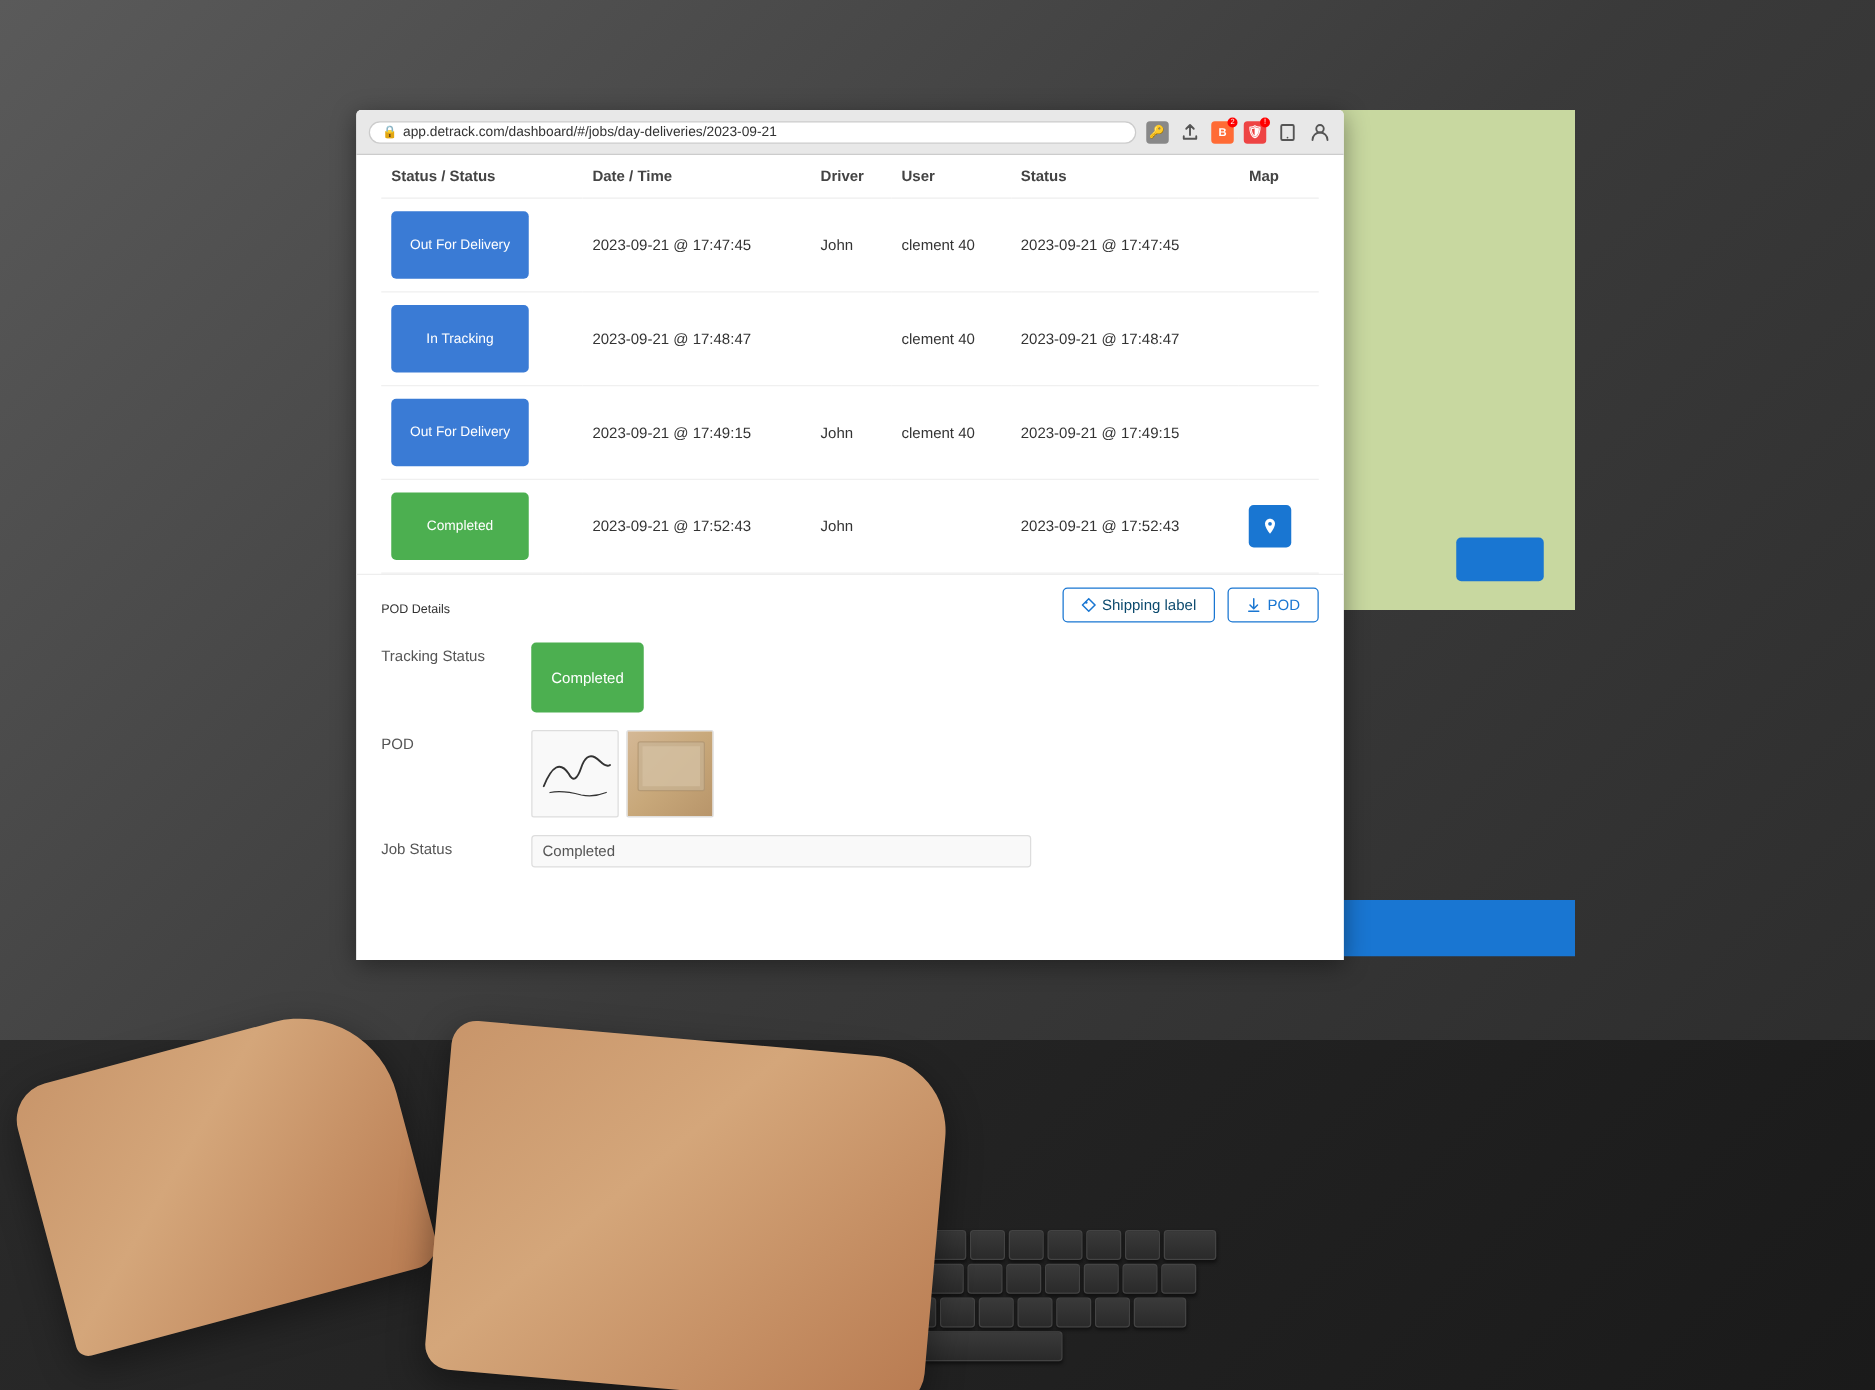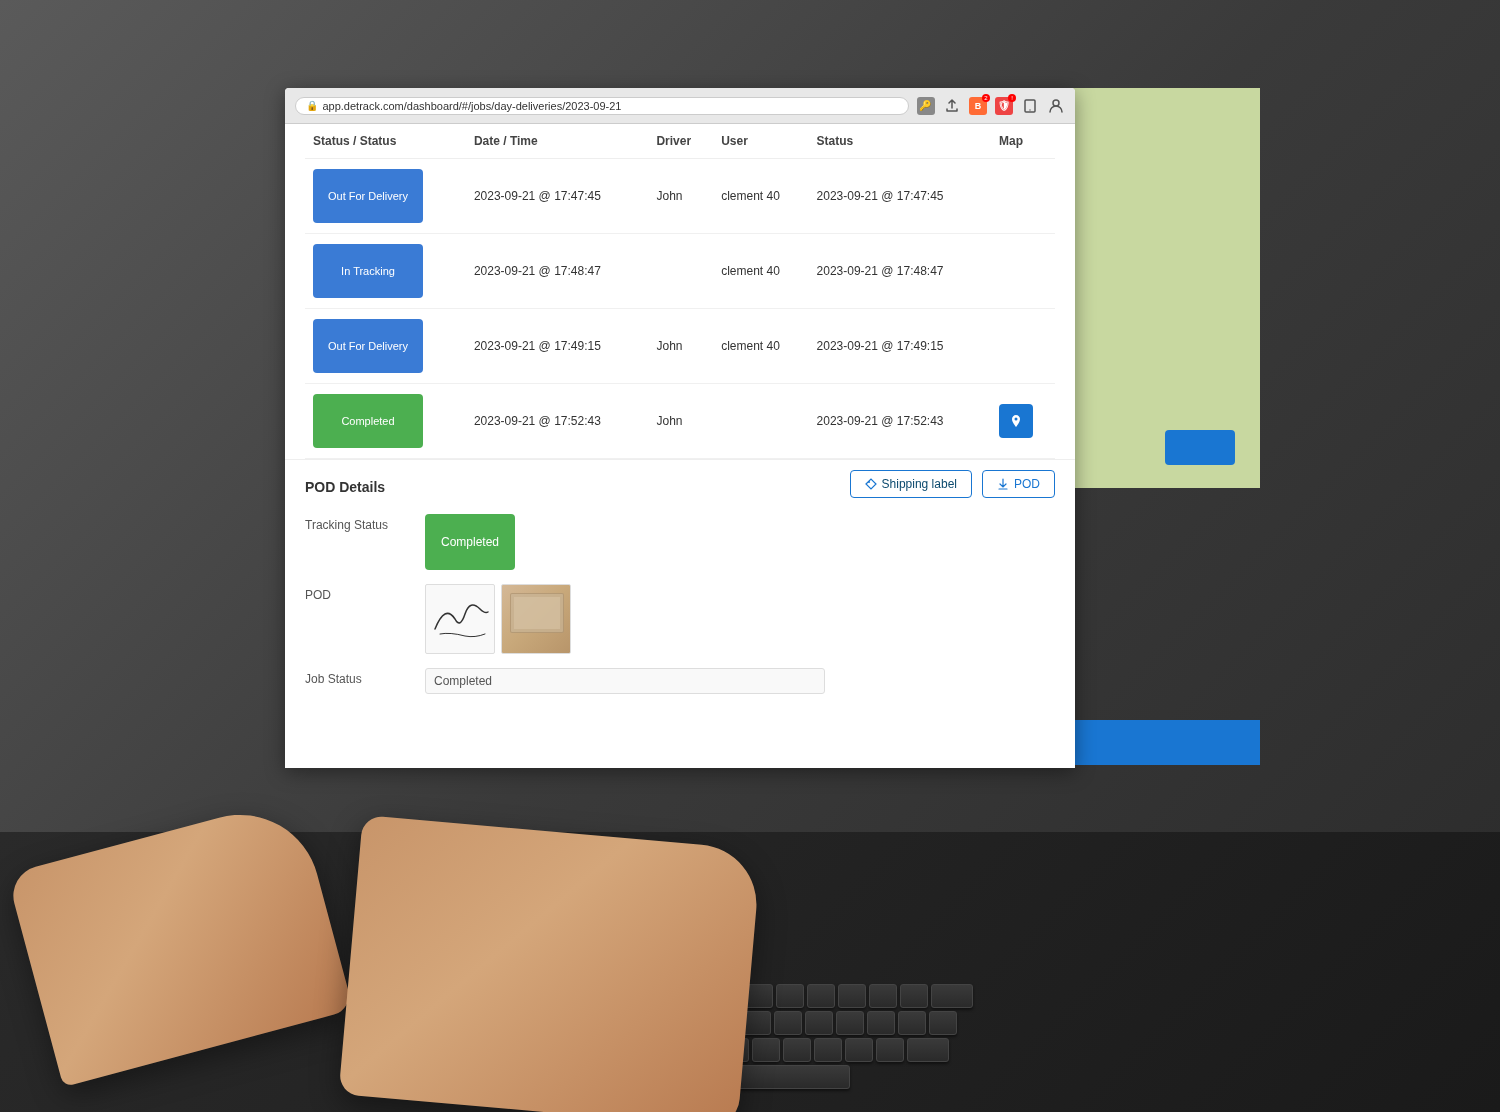--- a/index.html
+++ b/index.html
@@ -151,22 +151,22 @@
       color: white;
     }
 
     
     .pod-section {
       padding: 16px 20px;
       border-top: 1px solid #eee;
     }
 
     .pod-section-title {
-      font-size: 14px;
-      font-weight: 700;
+      font-size: 10px;
+      font-weight: 400;
       color: #333;
     }
 
     .pod-actions {
       display: flex;
       gap: 10px;
       float: right;
       margin-top: -6px;
     }
 

